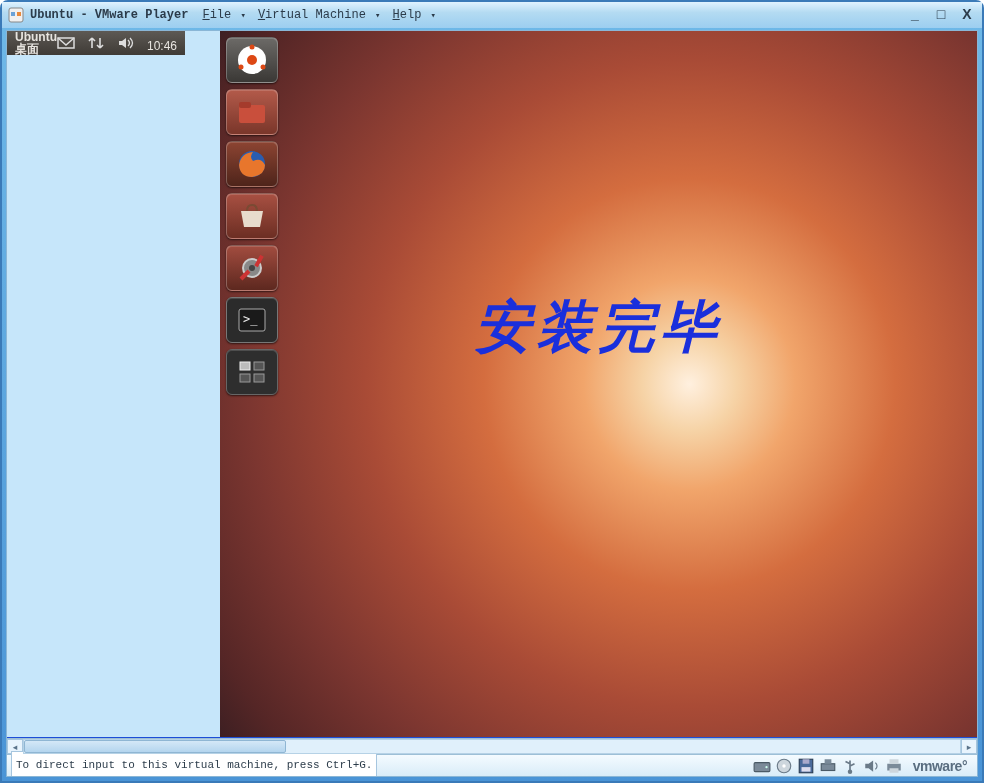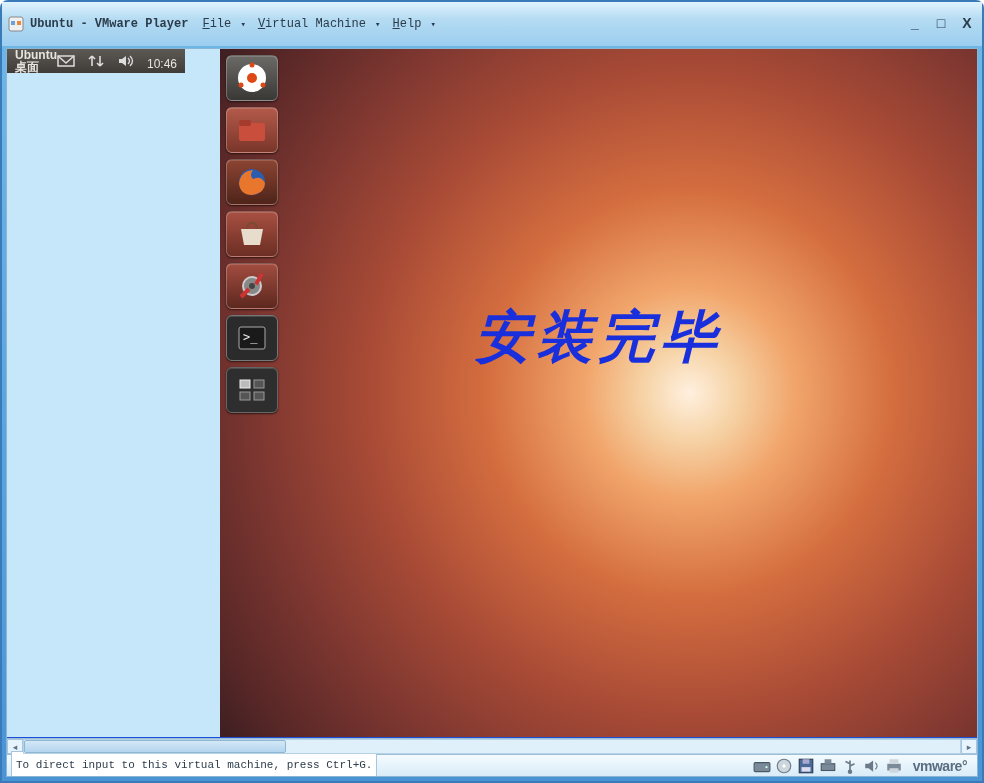--- a/index.html
+++ b/index.html
@@ -7,21 +7,21 @@
 
   
   .win-outer {
     width: 984px; height: 783px;
     background: linear-gradient(#6fb9e8, #4a94d6);
     border: 2px solid #3a7ab8;
     border-radius: 8px 8px 0 0;
     display: flex; flex-direction: column;
   }
   .win-titlebar {
-    height: 44px;
+    height: 26px;
     background: linear-gradient(#dff2ff, #b4dbf2 40%, #9ccef0);
     display: flex; align-items: center;
     padding: 0 6px;
     font: 12px/1 "Courier New", monospace;
     color: #2b3b4a;
   }
   .win-titlebar .vmw-badge {
     width: 16px; height: 16px; margin-right: 6px;
     display: flex; align-items: center; justify-content: center;
   }

